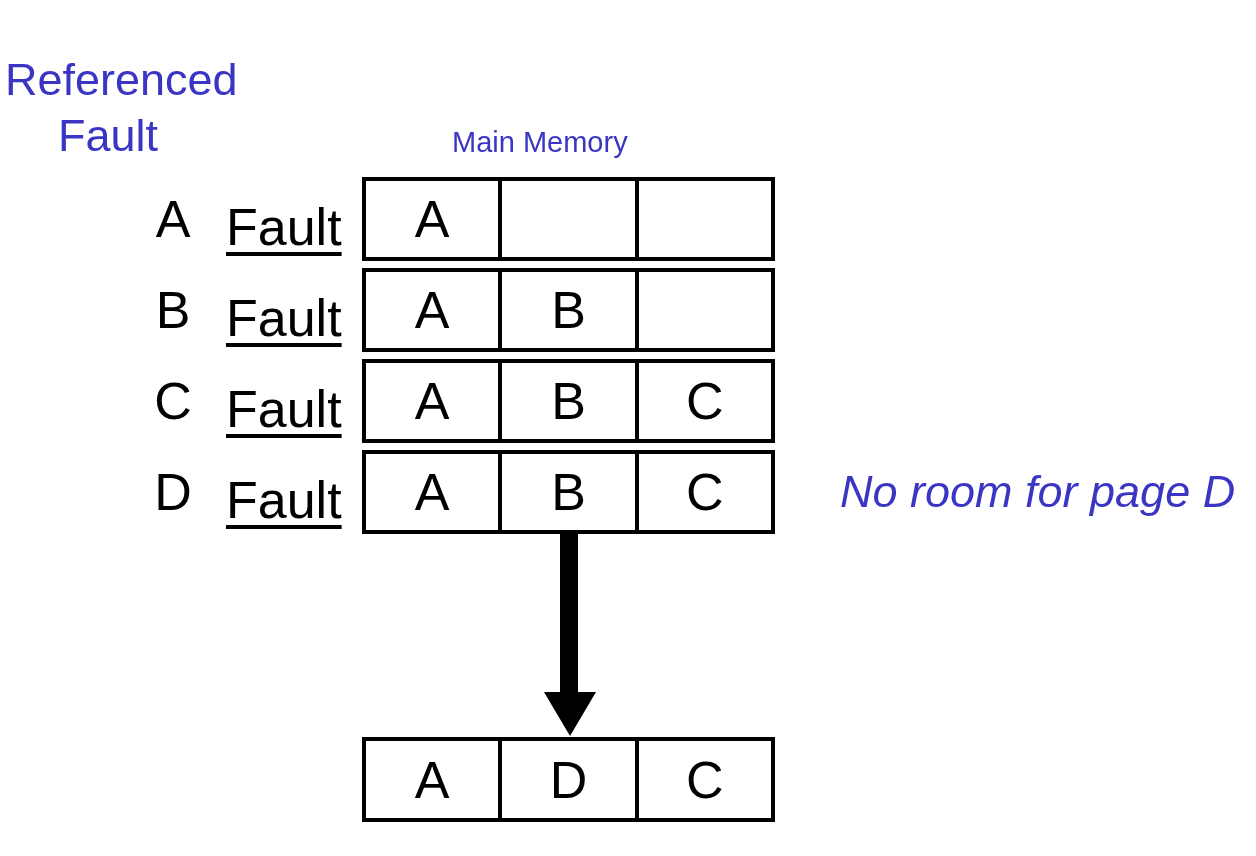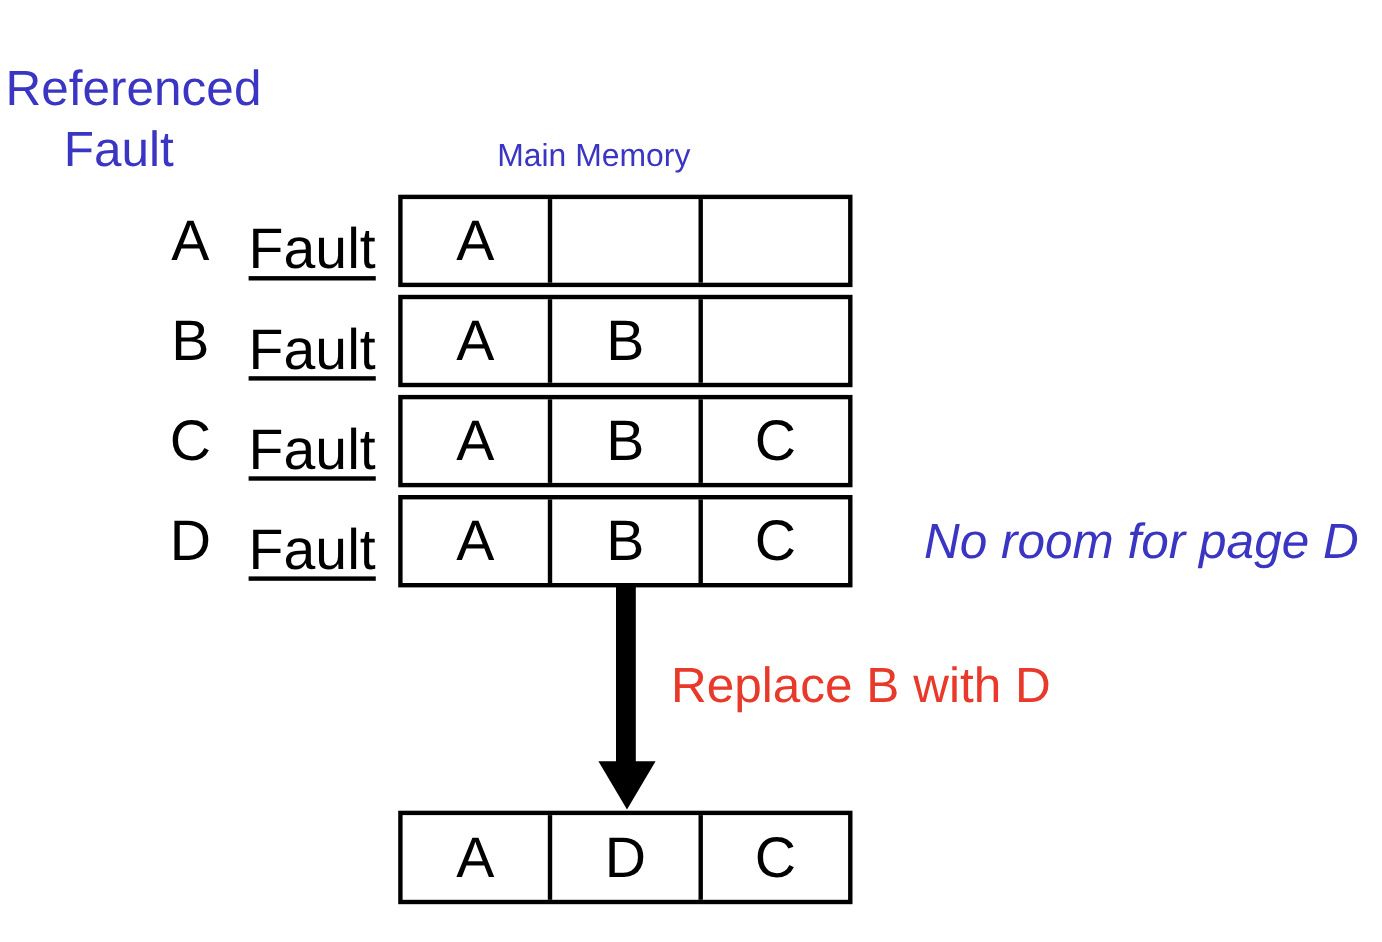--- a/index.html
+++ b/index.html
@@ -159,21 +159,20 @@
     <div class="cell">C</div>
   </div>
 
   <div class="no-room blue">No room for page D</div>
 
   <svg class="replace-arrow" viewBox="0 0 60 206" xmlns="http://www.w3.org/2000/svg">
     <rect x="20" y="0" width="18" height="162" fill="#000000"></rect>
     <polygon points="4,160 56,160 30,204" fill="#000000"></polygon>
   </svg>
 
-  <div class="replace-label">Replace B with D</div>
 
   <div class="mem-row" style="top:737px; height:85px">
     <div class="cell">A</div>
     <div class="cell">D</div>
     <div class="cell">C</div>
   </div>
 
 </div>
 
 </body></html>

